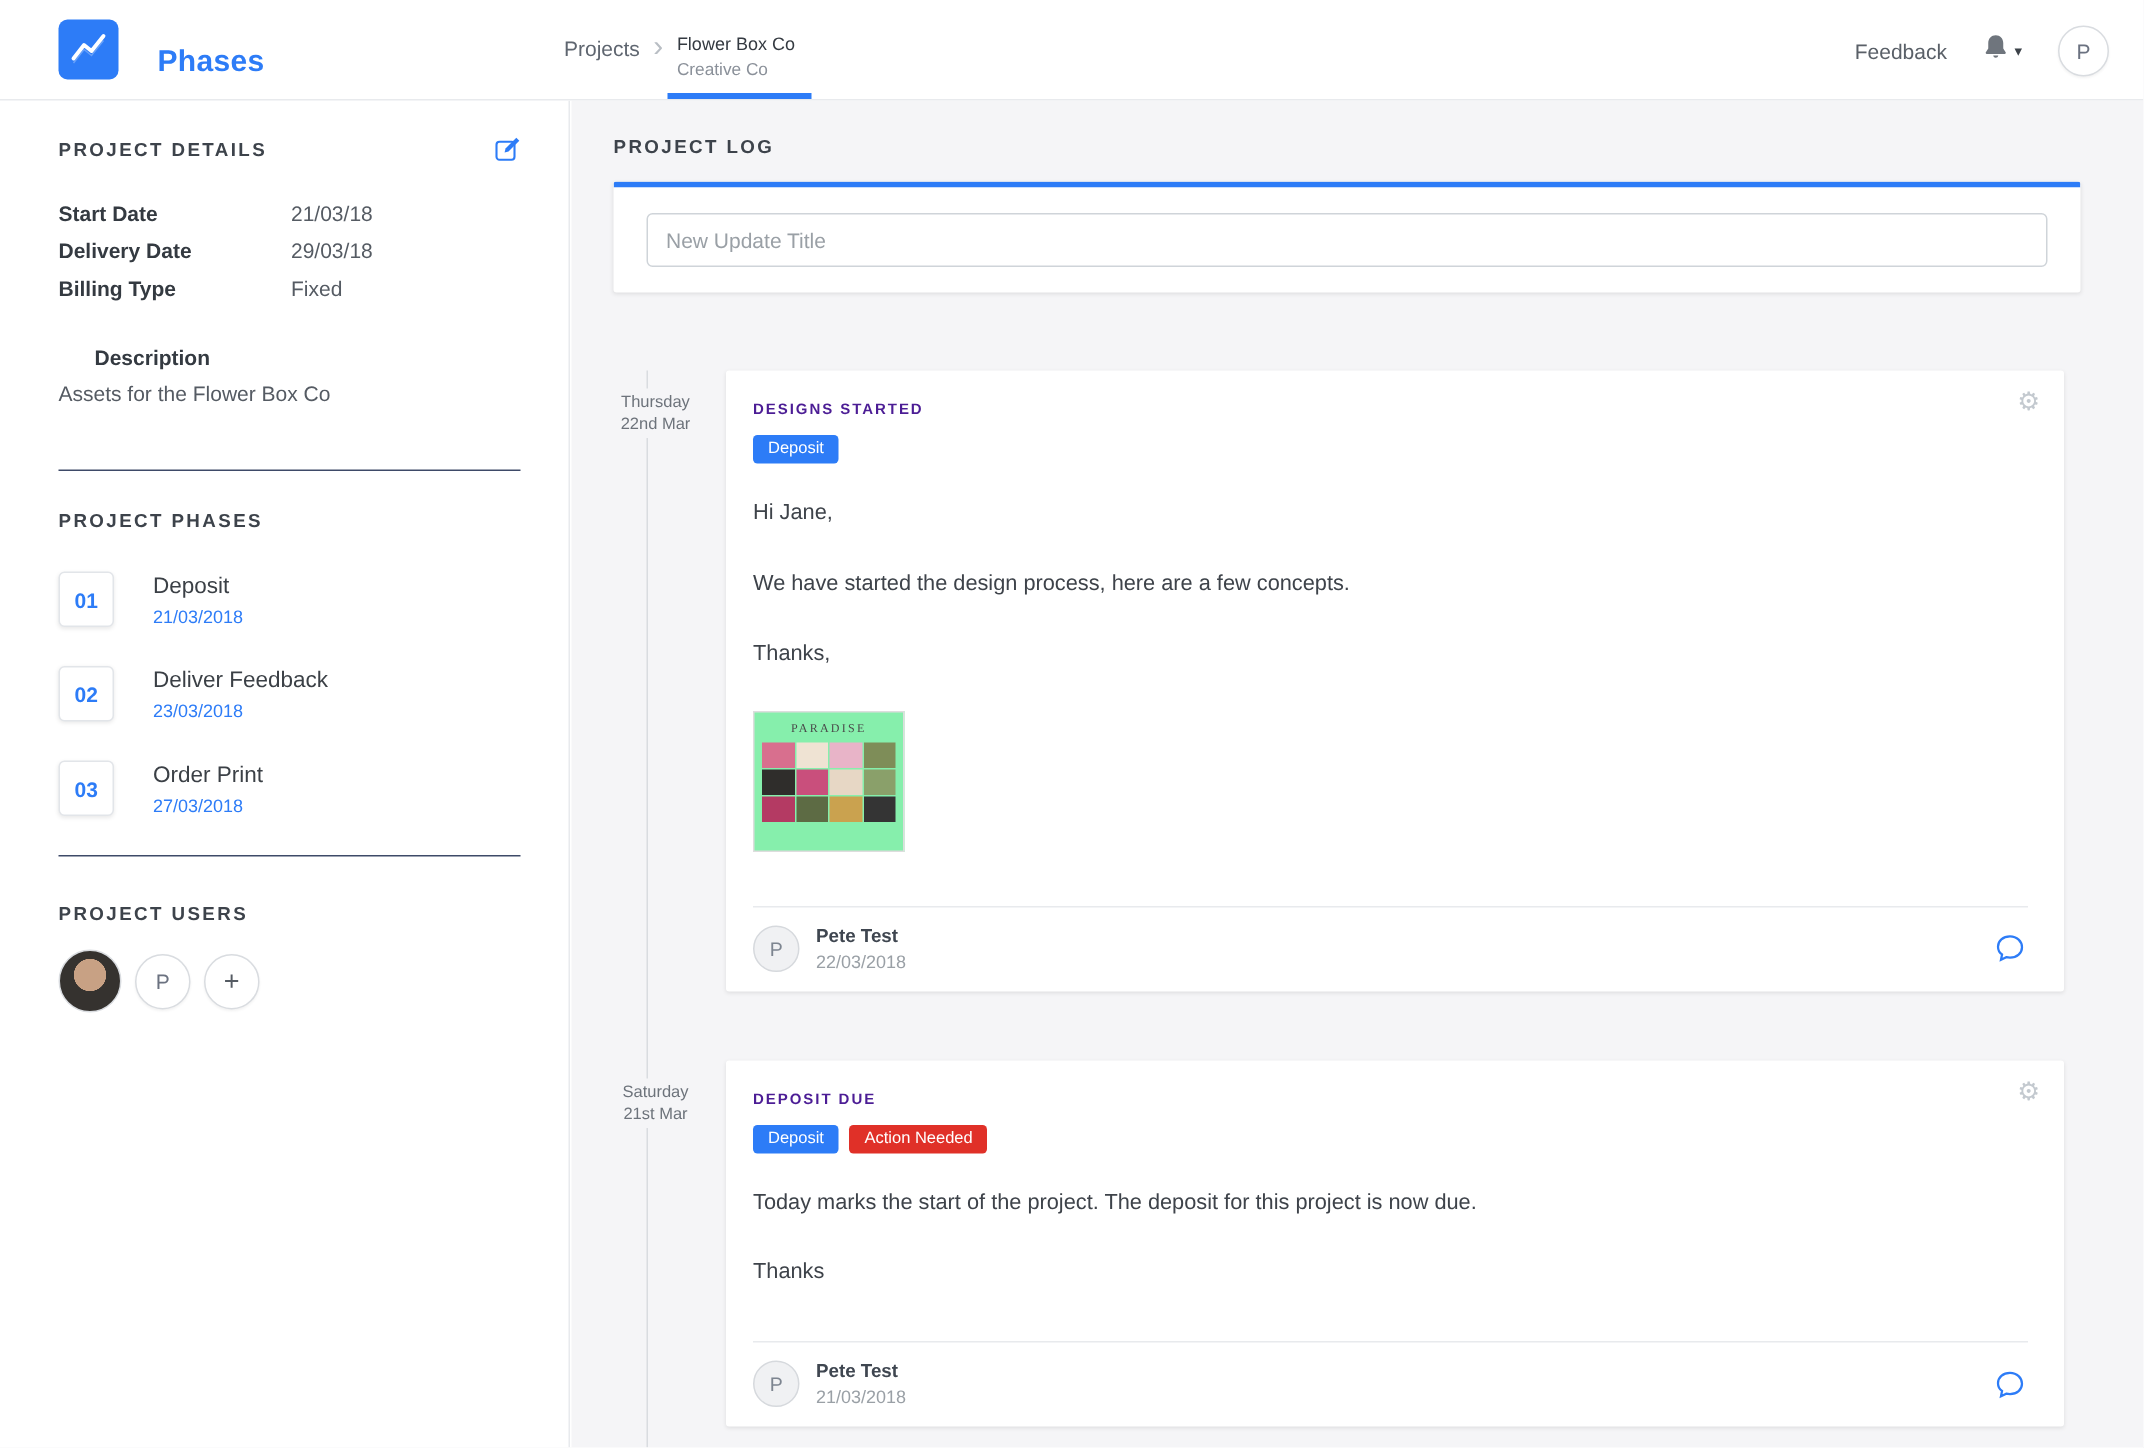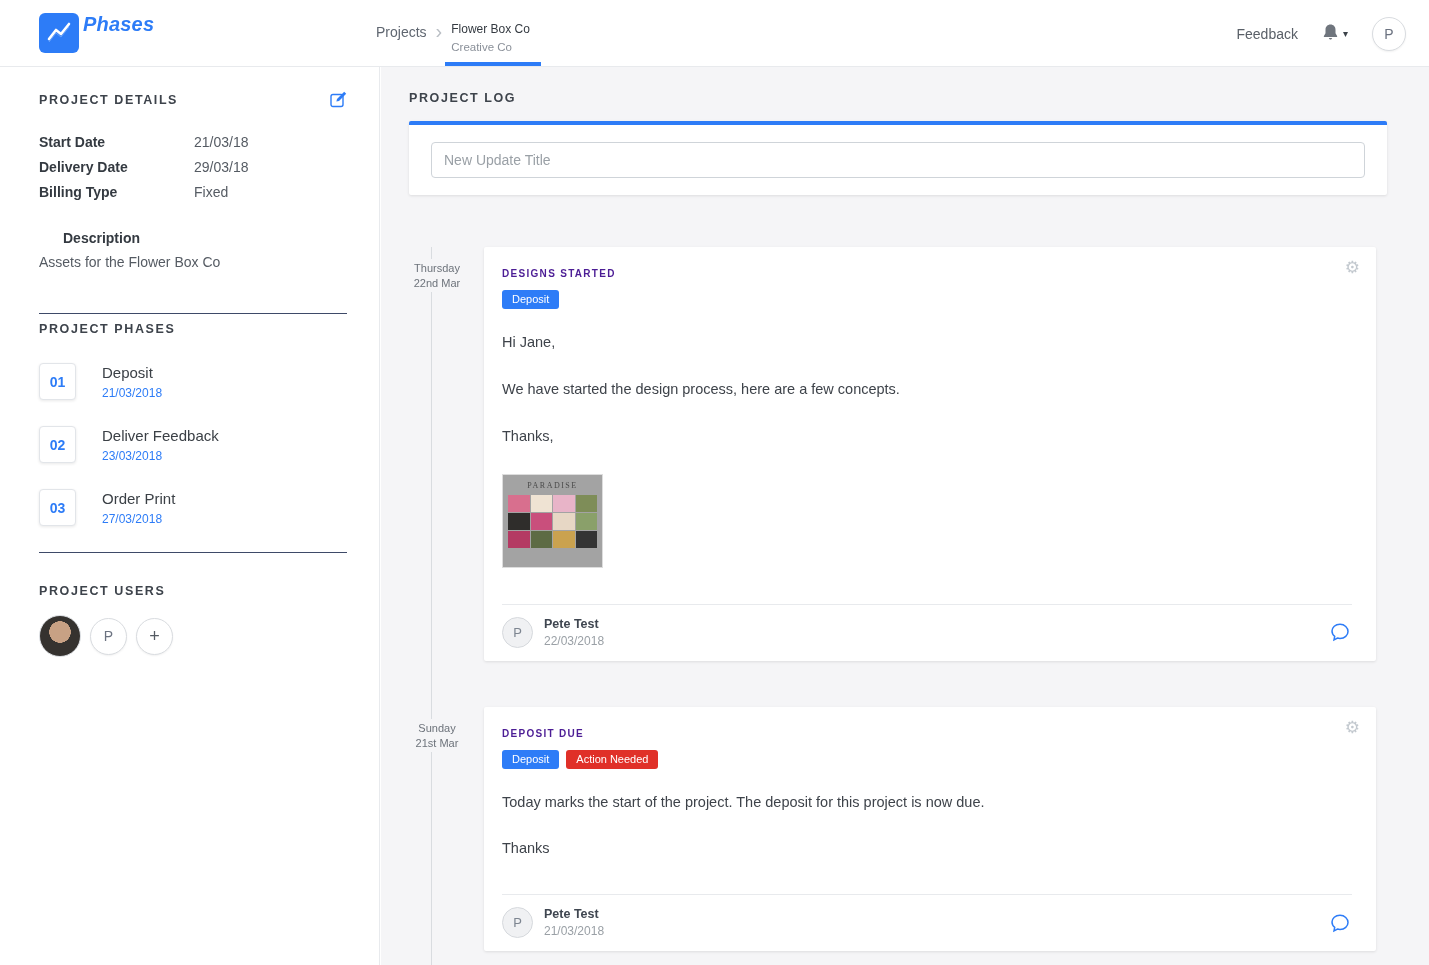--- a/index.html
+++ b/index.html
@@ -12,21 +12,21 @@
     --line:#e8eaed;
     --navy-line:#3e4a68;
     --bg:#f5f5f7;
   }
   *{box-sizing:border-box;margin:0;padding:0;}
   body{font-family:"Liberation Sans", sans-serif;background:#fff;}
   .page{position:relative;width:1429px;height:965px;overflow:hidden;background:#fff;}
 
   
   .navbar{position:absolute;top:0;left:0;right:0;height:67px;background:#fff;border-bottom:1px solid var(--line);z-index:20;}
-  .brand{position:absolute;left:39px;top:13px;display:flex;align-items:flex-start;gap:4px;cursor:pointer;font-style:italic;}
+  .brand{position:absolute;left:39px;top:13px;display:flex;align-items:flex-end;gap:26px;cursor:pointer;}
   .logo-box{width:40px;height:40px;border-radius:6px;background:var(--accent);display:flex;align-items:center;justify-content:center;}
   .brand-text{font-size:20px;font-weight:600;color:var(--accent);letter-spacing:.2px;}
   .breadcrumb{position:absolute;left:376px;top:22px;display:flex;align-items:flex-start;gap:9px;}
   .crumb-parent{font-size:14px;color:#5f6670;text-decoration:none;margin-top:2px;cursor:pointer;}
   .chev{font-size:20px;line-height:14px;color:#b9bec4;margin-top:2px;}
   .crumb-current-wrap{display:flex;flex-direction:column;}
   .crumb-current{font-size:12px;color:var(--text-strong);}
   .crumb-sub{font-size:11.5px;color:var(--muted);margin-top:5px;}
   .nav-underline{position:absolute;left:445px;bottom:0;width:96px;height:4px;background:var(--accent);}
   .nav-right{position:absolute;right:23px;top:0;height:67px;display:flex;align-items:center;gap:24px;}
@@ -42,21 +42,21 @@
   .side-head-row{display:flex;align-items:center;justify-content:space-between;}
   .edit-icon{cursor:pointer;display:inline-flex;}
   .details{margin-top:26px;}
   .detail-row{display:flex;margin-bottom:9px;}
   .detail-label{flex:0 0 155px;font-size:14px;font-weight:600;color:var(--text-strong);}
   .detail-value{font-size:14px;color:#555b63;}
   .desc-block{margin-top:30px;}
   .desc-label{font-size:14px;font-weight:600;color:var(--text-strong);margin-left:24px;}
   .desc-text{font-size:14px;color:#555b63;margin-top:8px;}
   .side-divider{border:0;border-top:1px solid var(--navy-line);margin:43px 0 0 0;}
-  .phases-heading{margin-top:8px;}
+  .phases-heading{margin-top:26px;}
   .phase-list{margin-top:27px;}
   .phase-row{display:flex;align-items:center;gap:26px;margin-bottom:26px;cursor:pointer;}
   .phase-num{width:37px;height:37px;border-radius:4px;background:#fff;border:1px solid #e2e5e9;box-shadow:0 1px 3px rgba(0,0,0,.09);
     display:flex;align-items:center;justify-content:center;font-size:14px;font-weight:700;color:var(--accent);}
   .phase-name{font-size:15px;color:#3b4046;}
   .phase-date{font-size:12px;color:var(--accent);margin-top:5px;}
   .users-heading{margin-top:31px;}
   .user-row{margin-top:17px;display:flex;align-items:center;gap:9px;}
   .avatar-photo{width:42px;height:42px;border-radius:50%;border:1px solid #d9dce0;
     background:radial-gradient(circle at 50% 40%, #c8a184 0 34%, #35322f 35% 100%);}
@@ -81,21 +81,21 @@
   .entry-md{font-size:11px;color:#6d737b;margin-top:3px;}
   .entry-card{background:#fff;border-radius:2px;box-shadow:0 1px 3px rgba(0,0,0,.10);padding:21px 24px 0 18px;position:relative;}
   .entry-title{font-size:10px;font-weight:600;letter-spacing:1.3px;color:#4c1d95;}
   .gear{position:absolute;top:12px;right:16px;font-size:17px;color:#c3c9cf;cursor:pointer;line-height:1;}
   .badge-row{margin-top:11px;display:flex;gap:7px;}
   .badge{display:inline-block;font-size:11px;color:#fff;padding:4px 10px;border-radius:3px;line-height:1;}
   .badge-blue{background:var(--accent);}
   .badge-red{background:var(--danger);}
   .entry-body{margin-top:24px;}
   .entry-body p{font-size:14.5px;color:#3e434a;margin:0 0 28px 0;line-height:1.3;}
-  .attachment{width:101px;height:94px;border:1px solid #ddd;background:#a3a3a3;padding:6px 5px 5px;cursor:pointer;margin-top:4px;}
+  .attachment{width:101px;height:94px;border:1px solid #ddd;background:#86efac;padding:6px 5px 5px;cursor:pointer;margin-top:4px;}
   .att-title{font-family:"Liberation Serif", serif;font-size:8px;letter-spacing:1.5px;text-align:center;color:#4a4a4a;}
   .att-art{display:grid;grid-template-columns:repeat(4,1fr);grid-auto-rows:17px;gap:1px;margin-top:5px;}
   .sw1{background:#d86f8e;} .sw2{background:#efe3d3;} .sw3{background:#7e8d58;} .sw4{background:#b43a63;}
   .sw5{background:#2f2d2b;} .sw6{background:#e8b4c8;} .sw7{background:#8aa06a;} .sw8{background:#caa24f;}
   .sw9{background:#343434;} .sw10{background:#c94f7c;} .sw11{background:#e7d7c5;} .sw12{background:#5d6b44;}
   .entry-footer{border-top:1px solid var(--line);margin-top:36px;padding:12px 0 13px;display:flex;align-items:center;}
   .footer-avatar{width:31px;height:31px;border-radius:50%;background:#f0f1f3;border:1px solid #d6d9dd;
     display:flex;align-items:center;justify-content:center;font-size:13px;color:#7d8590;margin-right:11px;}
   .footer-author{font-size:12.5px;font-weight:600;color:#3f4650;}
   .footer-date{font-size:12px;color:var(--faint);margin-top:3px;}
@@ -267,21 +267,21 @@
               <svg width="20" height="20" viewBox="0 0 20 20">
                   <path d="M10 2.2 C5.3 2.2 2 5.3 2 9.1 c0 2.1 1 4 2.7 5.2 L4 17.8 l3.5 -1.7 c.8 .2 1.6 .3 2.5 .3 4.7 0 8 -3.1 8 -6.9 S14.7 2.2 10 2.2 z" fill="none" stroke="#2d7cf7" stroke-width="1.5"></path>
                 </svg>
             </span>
           </div>
         </div>
       </div>
 
       <div class="entry">
         <div class="entry-date">
-          <div class="entry-day">Sunday</div>
+          <div class="entry-day">Saturday</div>
           <div class="entry-md">21st Mar</div>
         </div>
         <div class="entry-card">
           <div class="entry-title">DEPOSIT DUE</div>
           <span class="gear">⚙</span>
           <div class="badge-row">
             <span class="badge badge-blue">Deposit</span>
             <span class="badge badge-red">Action Needed</span>
           </div>
           <div class="entry-body">

